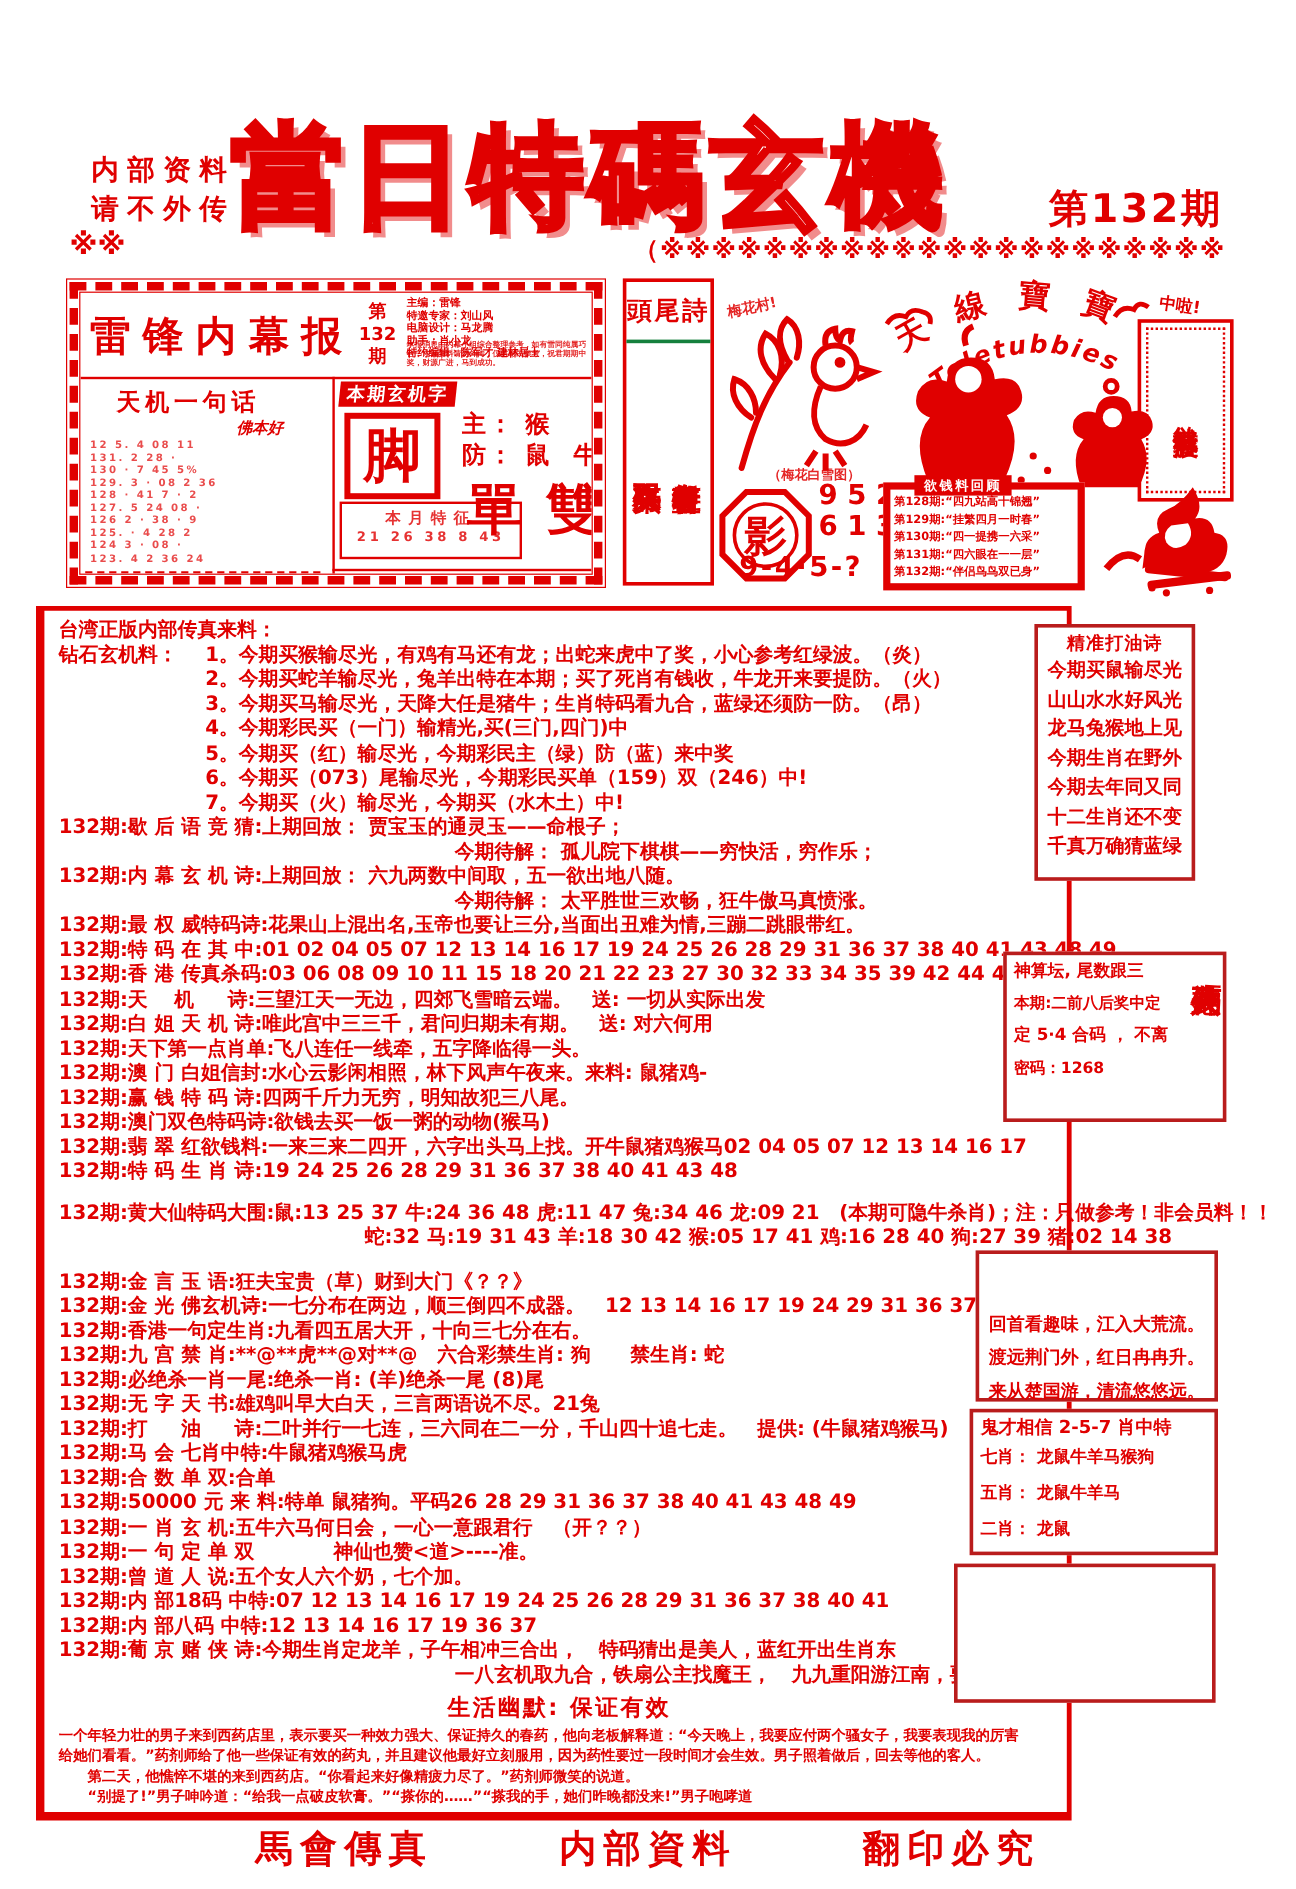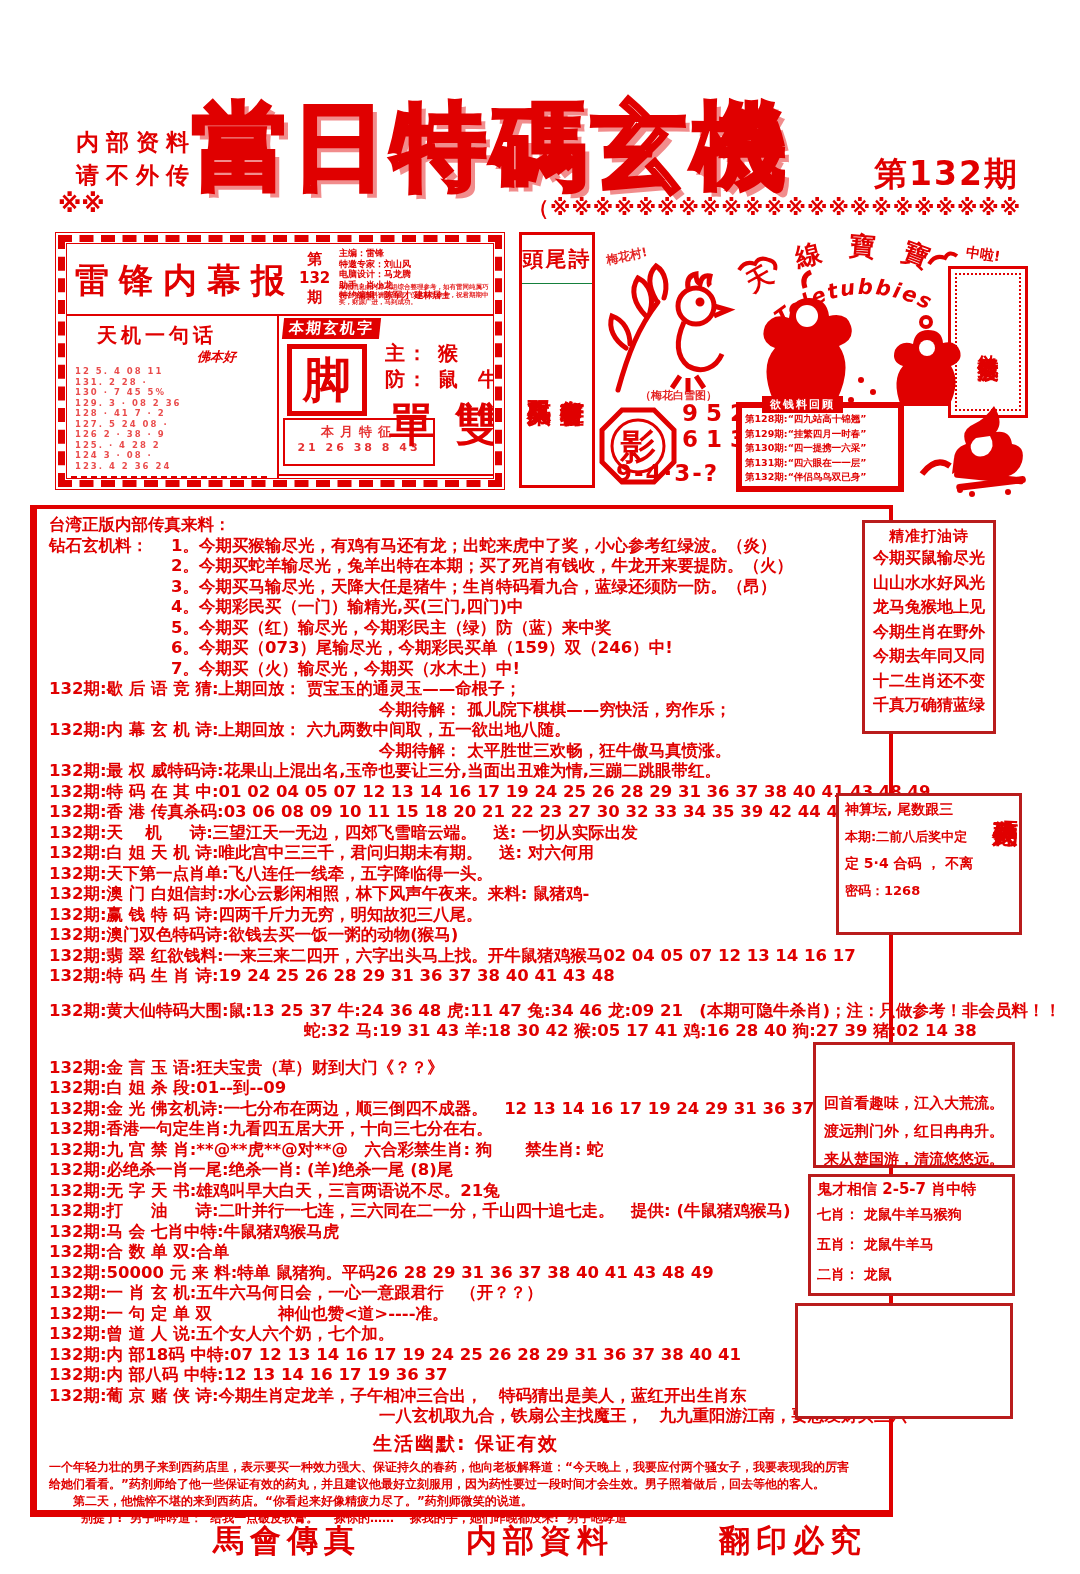--- a/index.html
+++ b/index.html
@@ -32,21 +32,21 @@
   .xz-char{position:absolute;left:10px;top:30px;width:70px;height:62px;border:5px solid #e00000;font-size:48px;display:flex;align-items:center;justify-content:center;}
   .xz-zhu{position:absolute;left:108px;top:26px;font-size:20px;letter-spacing:2px;white-space:pre;}
   .xz-fang{position:absolute;left:108px;top:52px;font-size:20px;letter-spacing:2px;white-space:pre;}
   .xz-month{position:absolute;left:6px;top:104px;width:148px;height:44px;border:2px solid #e00000;text-align:center;}
   .xz-month .t{font-size:13px;letter-spacing:6px;margin-top:3px;opacity:.8;}
   .xz-month .n{font-size:11px;letter-spacing:3px;opacity:.8;}
   .xz-ds{position:absolute;left:112px;top:80px;font-size:46px;letter-spacing:20px;white-space:nowrap;}
   .pm-band{position:absolute;left:0;top:160px;right:0;bottom:0;border-top:2px solid #e00000;text-align:center;}
   
   .tw-box{left:519px;top:232px;width:76px;height:256px;border:3px solid #e00000;box-sizing:border-box;}
-  .tw-title{height:48px;border-bottom:1px solid #15803d;display:flex;align-items:center;justify-content:center;
+  .tw-title{height:48px;border-bottom:3px solid #15803d;display:flex;align-items:center;justify-content:center;
             font-size:21px;letter-spacing:2px;font-family:"DejaVu Serif",serif;}
   .tw-body{height:196px;display:flex;align-items:center;justify-content:center;
            writing-mode:vertical-rl;text-orientation:upright;font-size:24px;line-height:33px;white-space:pre;}
   
   svg{display:block;}
   .rooster{left:596px;top:244px;}
   .roo-lab{left:606px;top:248px;font-size:12px;transform:rotate(-12deg);opacity:.85;}
   .roo-cap{left:640px;top:388px;font-size:11px;opacity:.85;}
   .stampwrap{left:598px;top:398px;width:170px;height:92px;}
   .stamp-oct{position:absolute;left:0;top:8px;}
@@ -185,21 +185,21 @@
   <div class="abs roo-cap">（梅花白雪图）</div>
 
   <div class="abs stampwrap">
     <svg class="stamp-oct" width="80" height="80" viewBox="0 0 80 80">
       <polygon points="24,4 56,4 76,24 76,56 56,76 24,76 4,56 4,24" fill="none" stroke="#e00000" stroke-width="5"></polygon>
       <circle cx="40" cy="40" r="26" fill="none" stroke="#e00000" stroke-width="3"></circle>
       <text x="40" y="53" text-anchor="middle" font-size="36" font-weight="bold" fill="#e00000">影</text>
     </svg>
     <div class="stamp-digits">952
 613</div>
-    <div class="stamp-formula">9-4·3-?</div>
+    <div class="stamp-formula">9-4·5-?</div>
   </div>
 
   <svg class="abs ttb" width="240" height="180" viewBox="0 0 240 180">
     <defs>
       <path id="arc1" d="M20,64 Q120,-8 230,56"></path>
       <path id="arc2" d="M48,96 Q128,34 216,92"></path>
     </defs>
     <text font-size="26" font-weight="bold" fill="#e00000" letter-spacing="26"><textPath href="#arc1">天線寶寶</textPath></text>
     <text font-size="21" font-weight="bold" font-style="italic" fill="#e00000" letter-spacing="2"><textPath href="#arc2">Teletubbies</textPath></text>
     <g>
@@ -273,21 +273,20 @@
     <div class="row">132期:白 姐 天 机 诗:唯此宫中三三千，君问归期未有期。　送: 对六何用</div>
     <div class="row">132期:天下第一点肖单:飞八连任一线牵，五字降临得一头。</div>
     <div class="row">132期:澳 门 白姐信封:水心云影闲相照，林下风声午夜来。来料: 鼠猪鸡-</div>
     <div class="row">132期:赢 钱 特 码 诗:四两千斤力无穷，明知故犯三八尾。</div>
     <div class="row">132期:澳门双色特码诗:欲钱去买一饭一粥的动物(猴马)</div>
     <div class="row">132期:翡 翠 红欲钱料:一来三来二四开，六字出头马上找。开牛鼠猪鸡猴马02 04 05 07 12 13 14 16 17</div>
     <div class="row">132期:特 码 生 肖 诗:19 24 25 26 28 29 31 36 37 38 40 41 43 48</div>
     <div class="row mt1">132期:黄大仙特码大围:鼠:13 25 37 牛:24 36 48 虎:11 47 兔:34 46 龙:09 21　(本期可隐牛杀肖)；注：只做参考！非会员料！！</div>
     <div class="row cont2">蛇:32 马:19 31 43 羊:18 30 42 猴:05 17 41 鸡:16 28 40 狗:27 39 猪:02 14 38</div>
     <div class="row mt2">132期:金 言 玉 语:狂夫宝贵（草）财到大门《？？》</div>
-    <div class="row">132期:白 姐 杀 段:01--到--09</div>
     <div class="row">132期:金 光 佛玄机诗:一七分布在两边，顺三倒四不成器。　12 13 14 16 17 19 24 29 31 36 37 38</div>
     <div class="row">132期:香港一句定生肖:九看四五居大开，十向三七分在右。</div>
     <div class="row">132期:九 宫 禁 肖:**@**虎**@对**@　六合彩禁生肖: 狗　　禁生肖: 蛇</div>
     <div class="row">132期:必绝杀一肖一尾:绝杀一肖: (羊)绝杀一尾 (8)尾</div>
     <div class="row">132期:无 字 天 书:雄鸡叫早大白天，三言两语说不尽。21兔</div>
     <div class="row">132期:打 　 油 　 诗:二叶并行一七连，三六同在二一分，千山四十追七走。　提供: (牛鼠猪鸡猴马)</div>
     <div class="row">132期:马 会 七肖中特:牛鼠猪鸡猴马虎</div>
     <div class="row">132期:合 数 单 双:合单</div>
     <div class="row">132期:50000 元 来 料:特单 鼠猪狗。平码26 28 29 31 36 37 38 40 41 43 48 49</div>
     <div class="row">132期:一 肖 玄 机:五牛六马何日会，一心一意跟君行　（开？？）</div>

